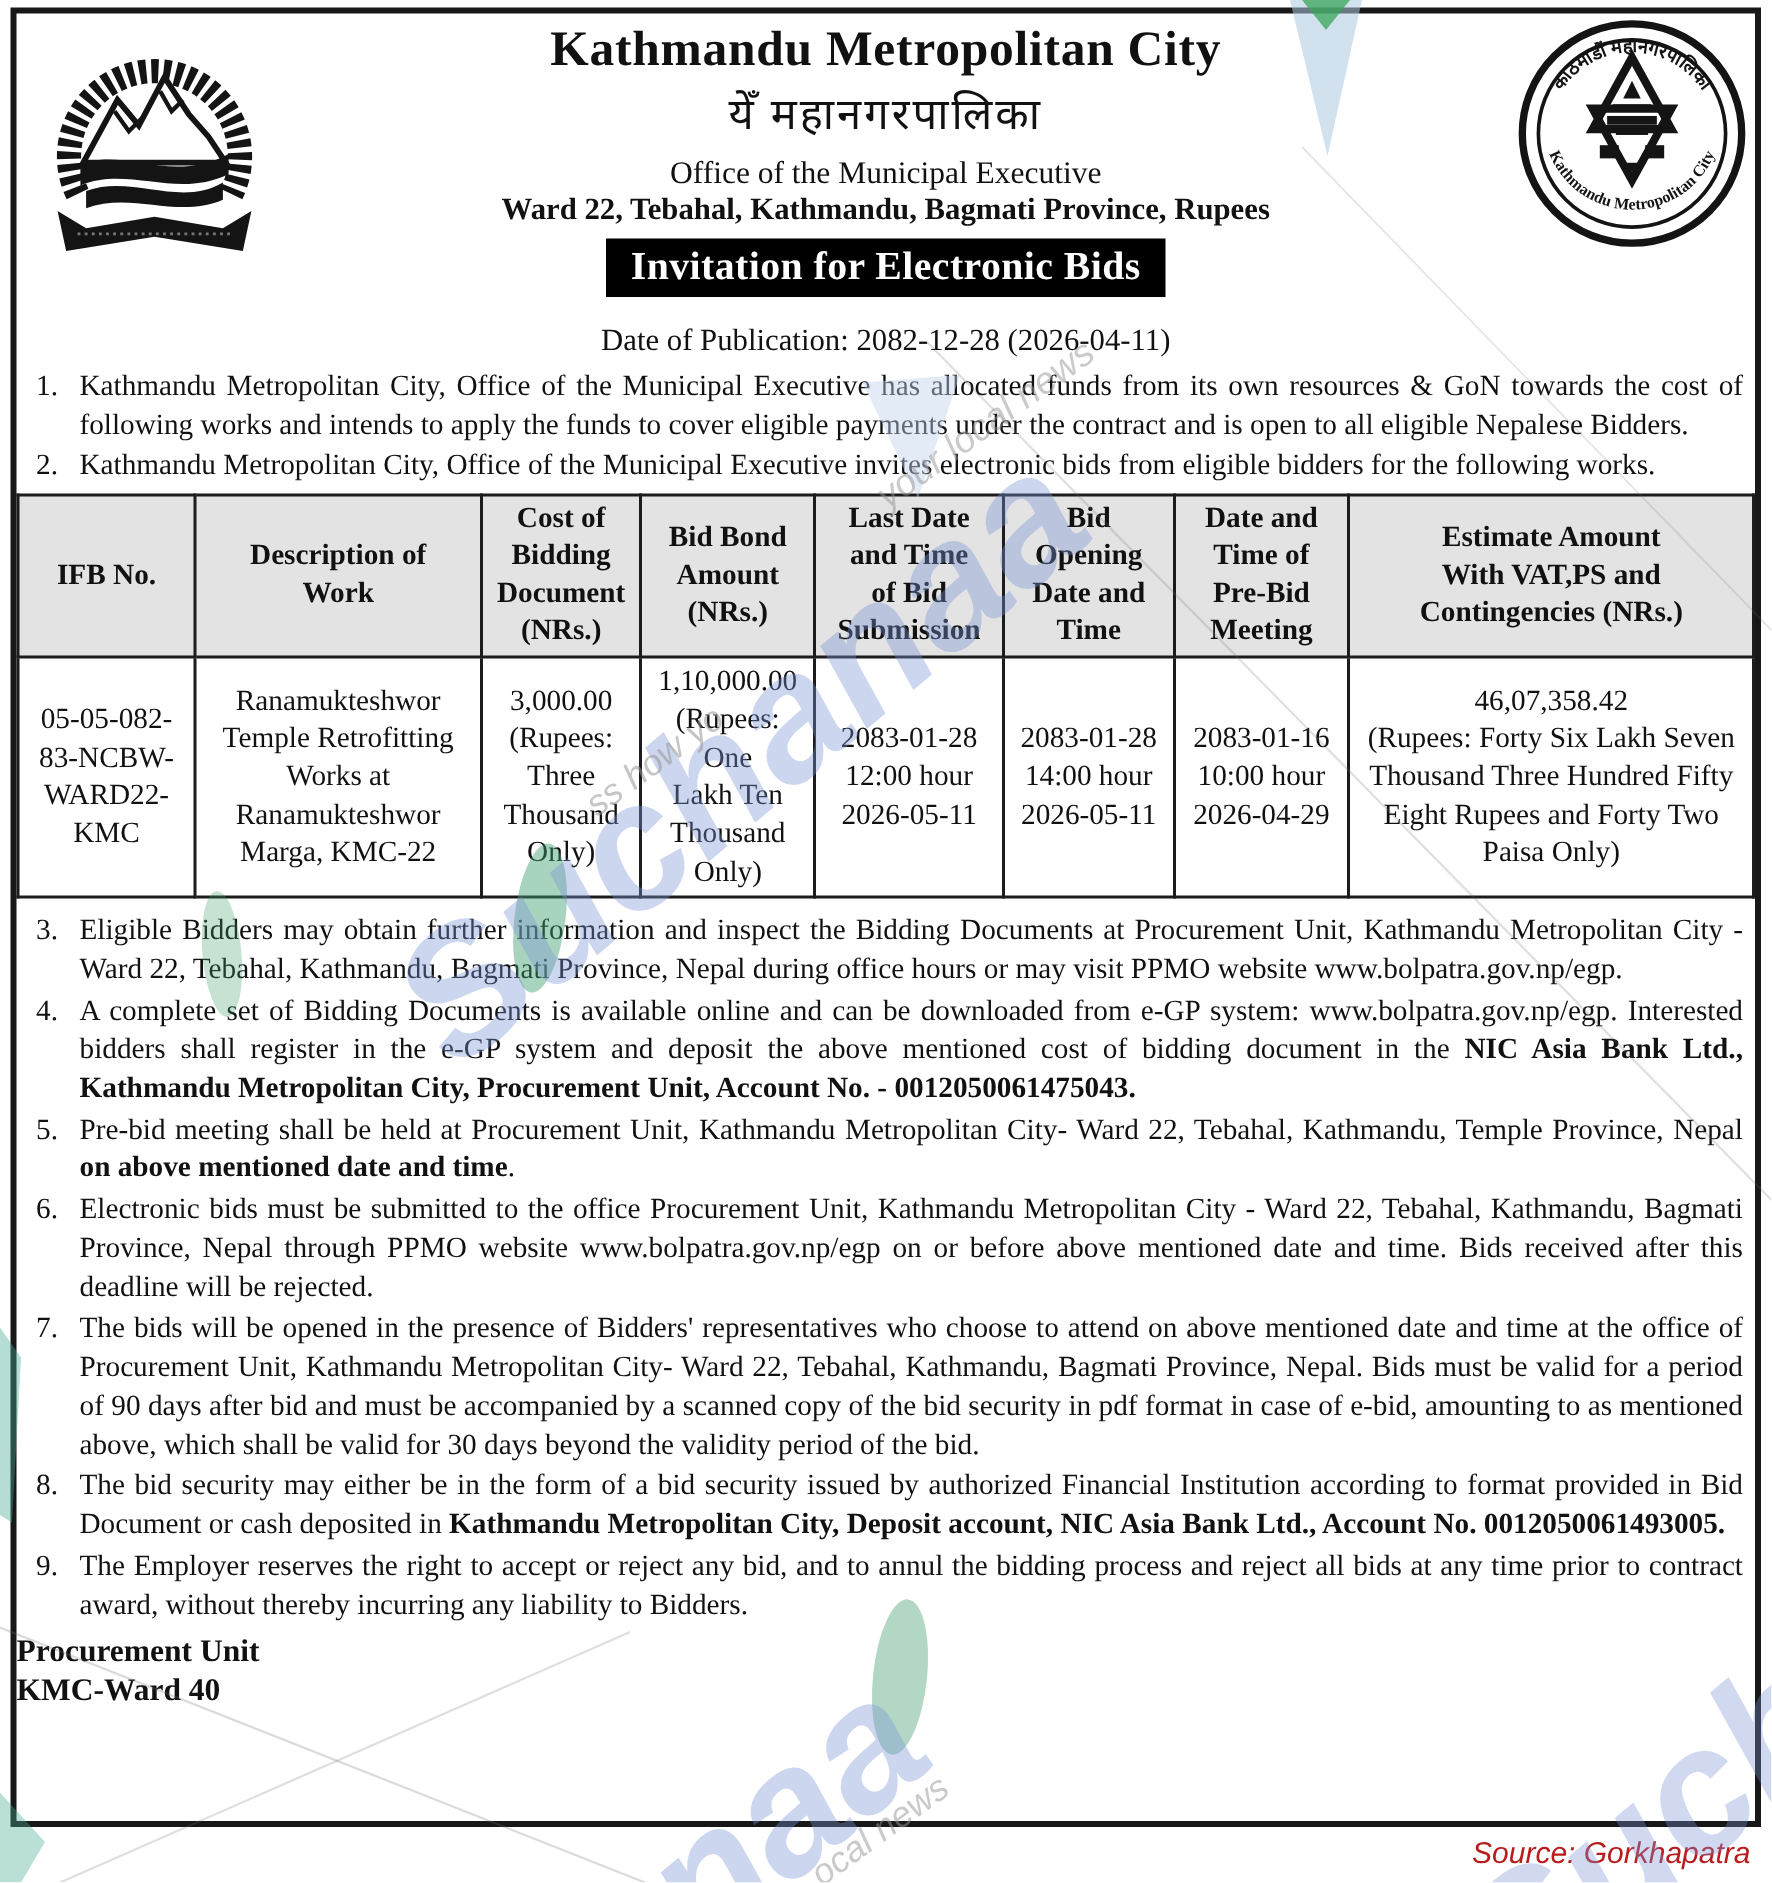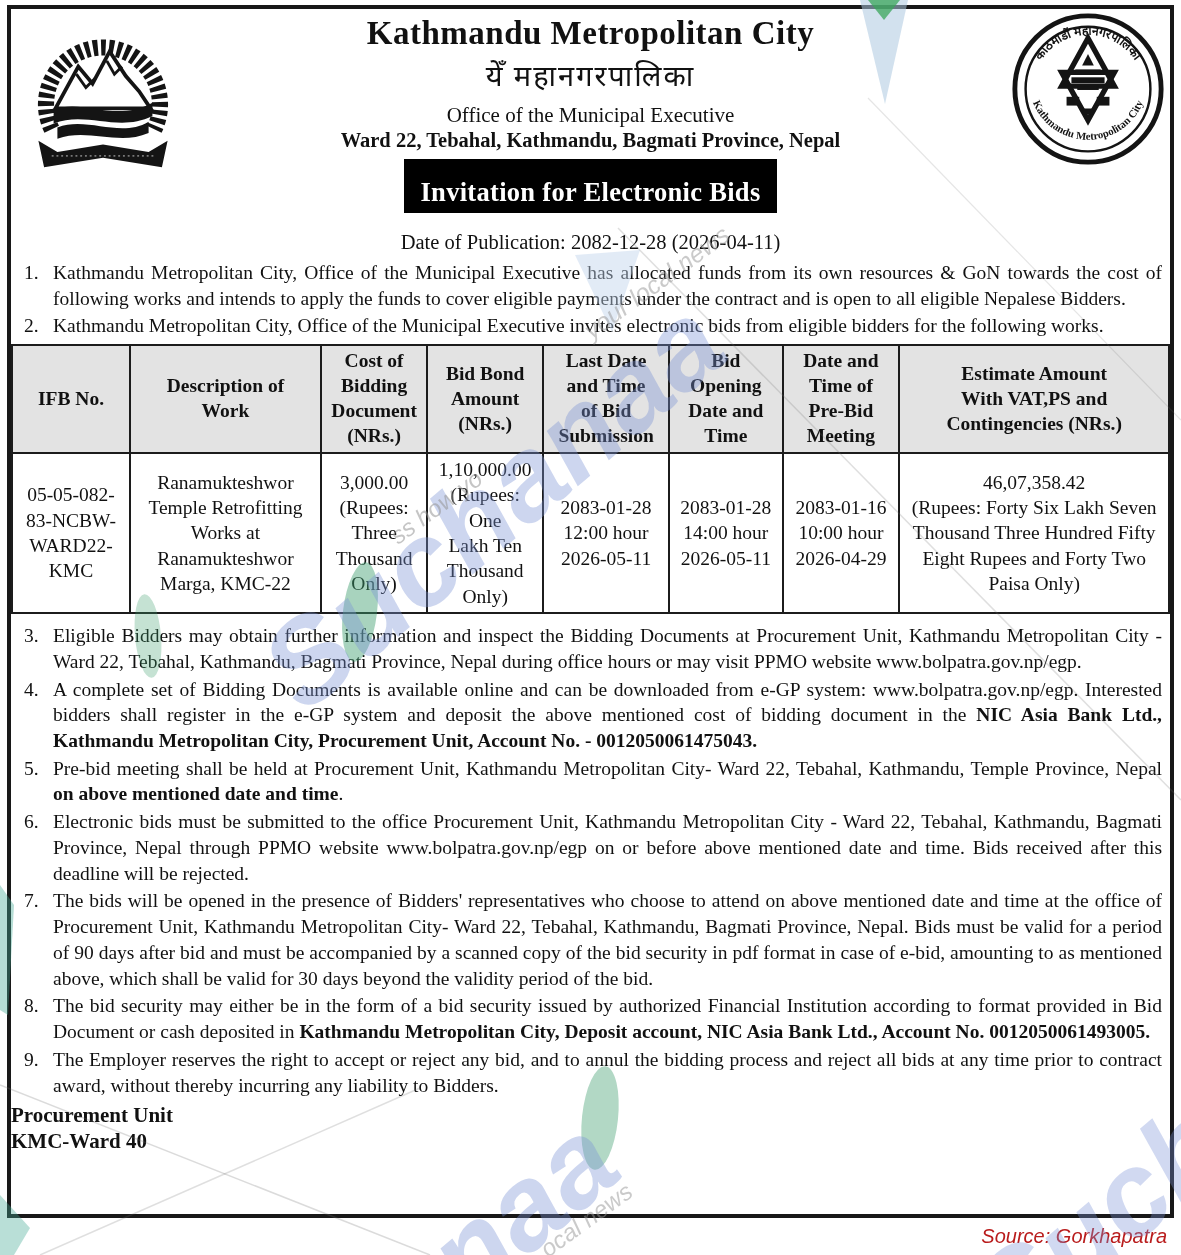--- a/index.html
+++ b/index.html
@@ -9,21 +9,21 @@
 
   
   .hdr { position:relative; text-align:center; padding-top:6px; }
   .emblem-left { position:absolute; left:16px; top:8px; width:152px; height:160px; }
   .seal-right  { position:absolute; right:4px; top:2px; width:156px; height:156px; }
   .hdr-center { margin:0 170px; }
   .title { font-size:33px; font-weight:bold; letter-spacing:.5px; }
   .nepali { font-size:29px; font-weight:normal; letter-spacing:2px; margin-top:3px; }
   .office { font-size:21px; margin-top:9px; }
   .ward { font-size:20.5px; font-weight:bold; margin-top:1px; }
-  .banner { display:inline-block; background:#000; color:#fff; font-size:26.5px; font-weight:bold; padding:18px 16px 5px; margin-top:7px; letter-spacing:.3px; }
+  .banner { display:inline-block; background:#000; color:#fff; font-size:26.5px; font-weight:bold; padding:3px 16px 5px; margin-top:7px; letter-spacing:.3px; }
   .notice-no { font-size:21.5px; font-weight:bold; margin-top:6px; }
   .pub-date { font-size:20.5px; margin-top:18px; }
 
   
   .nlist { padding:4px 6px 0 4px; }
   .li { display:flex; font-size:19.5px; line-height:1.32; text-align:justify; margin-top:2px; }
   .li .num { flex:none; width:38px; padding-left:9px; }
   .li .txt { flex:1; padding-right:2px; }
   .b { font-weight:bold; }
 
@@ -81,21 +81,21 @@
       <rect x="69" y="77" width="22" height="4" fill="#141414"></rect>
       <rect x="58" y="88" width="13" height="9" fill="#141414"></rect>
       <rect x="89" y="88" width="13" height="9" fill="#141414"></rect>
       <rect x="74" y="100" width="12" height="6" fill="#141414"></rect>
     </svg>
 
     <div class="hdr-center">
       <div class="title">Kathmandu Metropolitan City</div>
       <div class="nepali">येँ महानगरपालिका</div>
       <div class="office">Office of the Municipal Executive</div>
-      <div class="ward">Ward 22, Tebahal, Kathmandu, Bagmati Province, Nepal</div>
+      <div class="ward">Ward 22, Tebahal, Kathmandu, Bagmati Province, Rupees</div>
       <div><span class="banner">Invitation for Electronic Bids</span></div>
       <div class="pub-date">Date of Publication: 2082-12-28 (2026-04-11)</div>
     </div>
   </div>
 
   <div class="nlist" id="intro-list">
       <div class="li">
         <div class="num">1.</div>
         <div class="txt"><span>Kathmandu Metropolitan City, Office of the Municipal Executive has allocated funds from its own resources &amp; GoN towards the cost of following works and intends to apply the funds to cover eligible payments under the contract and is open to all eligible Nepalese Bidders.</span></div>
       </div>

